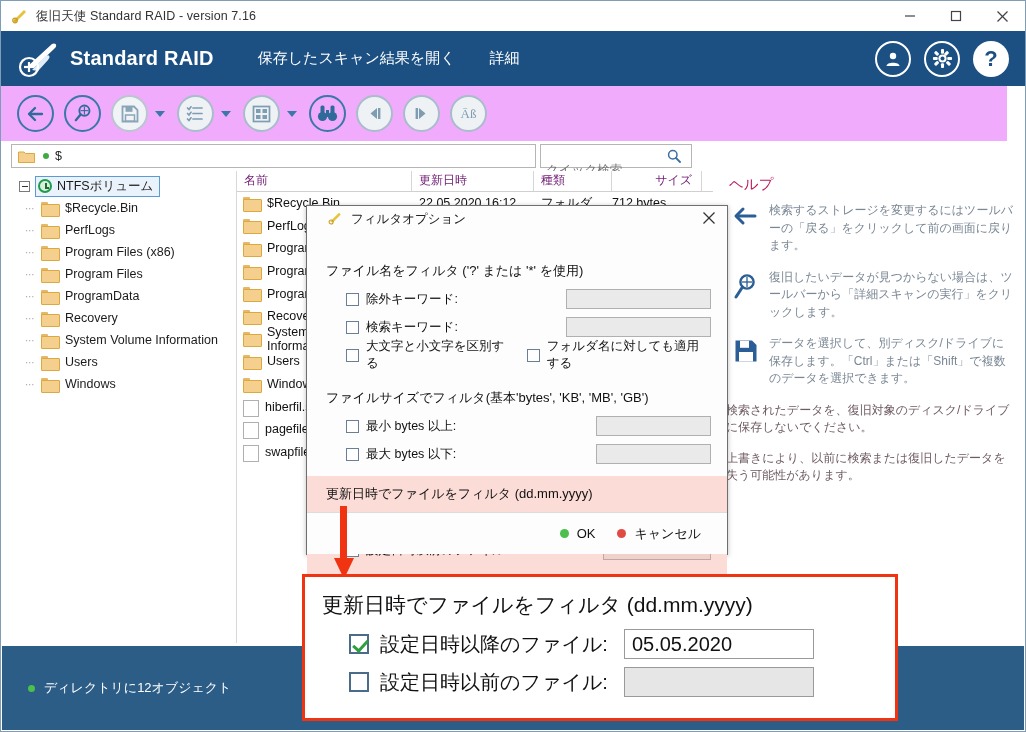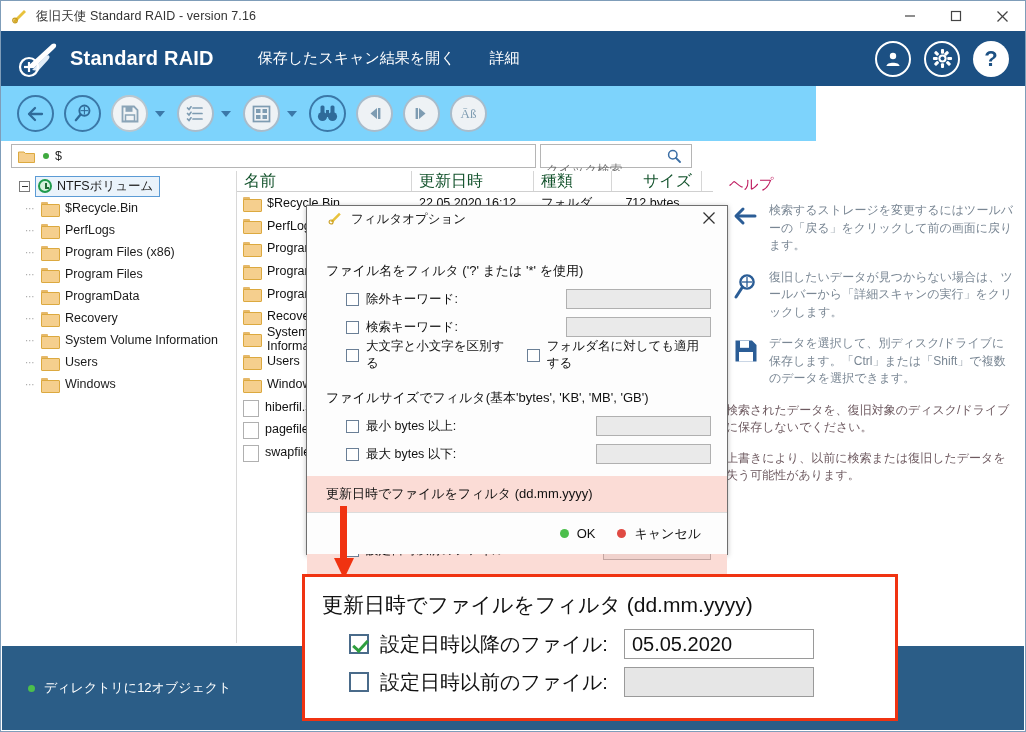--- a/index.html
+++ b/index.html
@@ -44,22 +44,22 @@
   .hdr-right { margin-left:auto; margin-right:16px; display:flex; align-items:center; gap:13px; }
   .circ-btn {
     width:36px; height:36px; border-radius:50%;
     display:flex; align-items:center; justify-content:center;
   }
   .circ-outline { border:2px solid #ffffff; }
   .circ-solid { background:#ffffff; color:#1c5083; font-weight:bold; font-size:22px; }
 
   
   .toolbar {
-    position:absolute; left:0; top:85px; width:815px; height:55px;
-    background:#7dd3fc; display:flex; align-items:center; padding-left:16px;
+    position:absolute; left:0; top:85px; width:1006px; height:55px;
+    background:#f0abfc; display:flex; align-items:center; padding-left:16px;
   }
   .tbtn {
     width:37px; height:37px; border-radius:50%;
     border:2px solid #3b78a8; color:#2f6b9a;
     display:flex; align-items:center; justify-content:center;
     margin-right:10px; flex:0 0 auto;
   }
   .tbtn.dim { border-color:#b9c6cf; color:#8ba5b8; background:#f1f4f6; }
   .tbtn.dim2 { border-color:#a9bccb; color:#7e9cb2; background:#eef2f5; }
   .caret {
@@ -102,28 +102,28 @@
   .clock-ico:before{content:"";position:absolute;left:5px;top:2px;width:1.5px;height:5px;background:#1f6b33;}
   .clock-ico:after{content:"";position:absolute;left:5px;top:6px;width:4px;height:1.5px;background:#1f6b33;}
   .dots { width:16px; color:#aaa; font-size:10px; margin-left:14px; letter-spacing:1px;}
   .fldr { width:17px;height:13px;margin-right:7px; position:relative; flex:0 0 auto;}
   .fldr:before{content:"";position:absolute;left:0;top:0;width:7px;height:3px;background:#e6b96a;border-radius:1px 1px 0 0;}
   .fldr:after{content:"";position:absolute;left:0;top:2px;width:17px;height:11px;background:#f5cf8e;border:1px solid #dca93f;border-radius:1px;}
 
   
   .filelist { flex:1; background:#fff; position:relative; overflow:hidden; }
   .colhdr { display:flex; height:21px; border-bottom:1px solid #d0d0d0; background:#fff; }
-  .colhdr div { font-size:16px; color:#14532d; padding-left:7px; border-right:1px solid #d6d6d6; line-height:19px;}
+  .colhdr div { font-size:12px; color:#701a75; padding-left:7px; border-right:1px solid #d6d6d6; line-height:19px;}
   .c-name{width:175px;} .c-date{width:122px;} .c-type{width:78px;}
   .c-size{width:90px;text-align:right;padding-right:9px;} .c-rest{flex:1;border-right:0 !important;}
   .frow { display:flex; height:22.6px; align-items:center; font-size:12.5px; color:#111; }
   .frow .fn { width:175px; display:flex; align-items:center; padding-left:6px; }
   .frow .fd { width:122px; padding-left:7px; }
   .frow .ft { width:78px; padding-left:7px; }
-  .frow .fs { width:90px; text-align:center; padding-right:9px; }
+  .frow .fs { width:90px; text-align:left; padding-right:9px; }
   .filico{width:15px;height:16px;margin-right:7px;position:relative;flex:0 0 auto;}
   .filico:after{content:"";position:absolute;left:0;top:1px;width:14px;height:15px;background:#fff;border:1px solid #b0b0b0;}
 
   
   .help { width:303px; background:#fff; padding-left:10px; position:relative; }
   .help-title{ color:#be185d; font-size:14.5px; margin:4px 0 8px 6px; }
   .help-item{ display:flex; margin-bottom:14px; }
   .help-ico{ width:46px; flex:0 0 auto; display:flex; justify-content:center; padding-top:4px; color:#2b5d96;}
   .help-txt{ font-size:12px; color:#7a8794; line-height:17.5px; }
   .help-note{ font-size:12px; color:#6e5a60; line-height:17.5px; margin-left:3px; margin-bottom:13px;}

